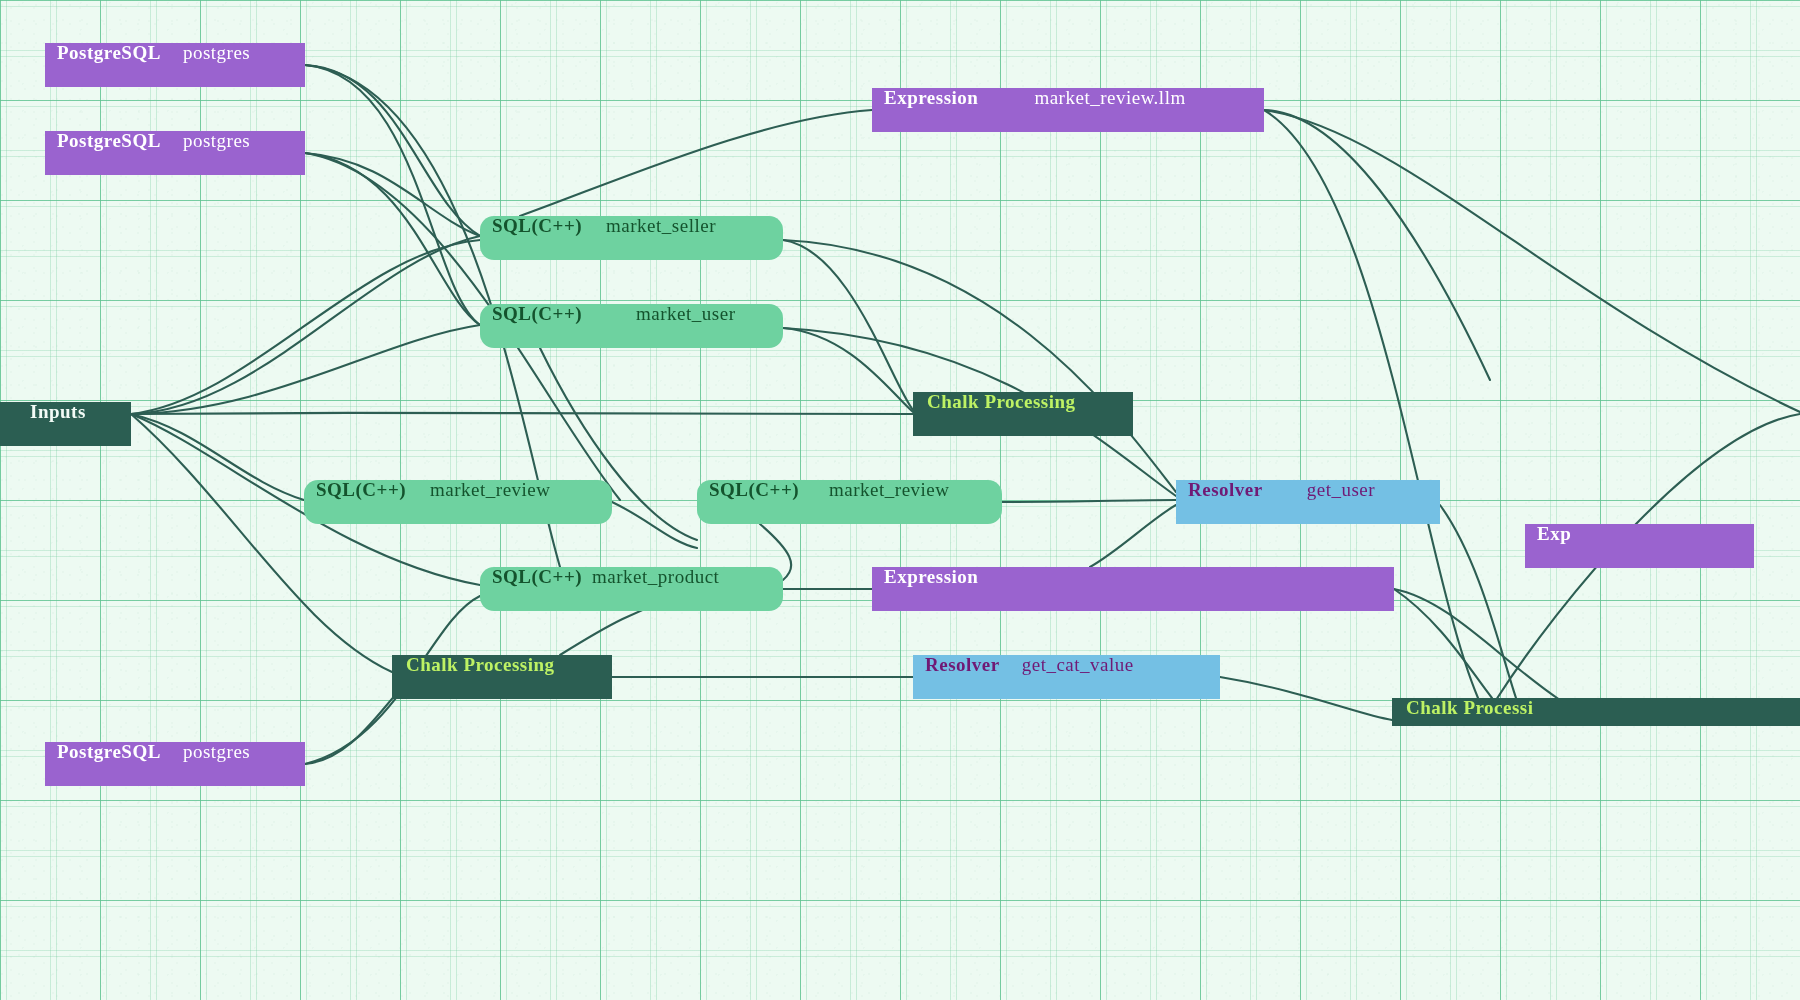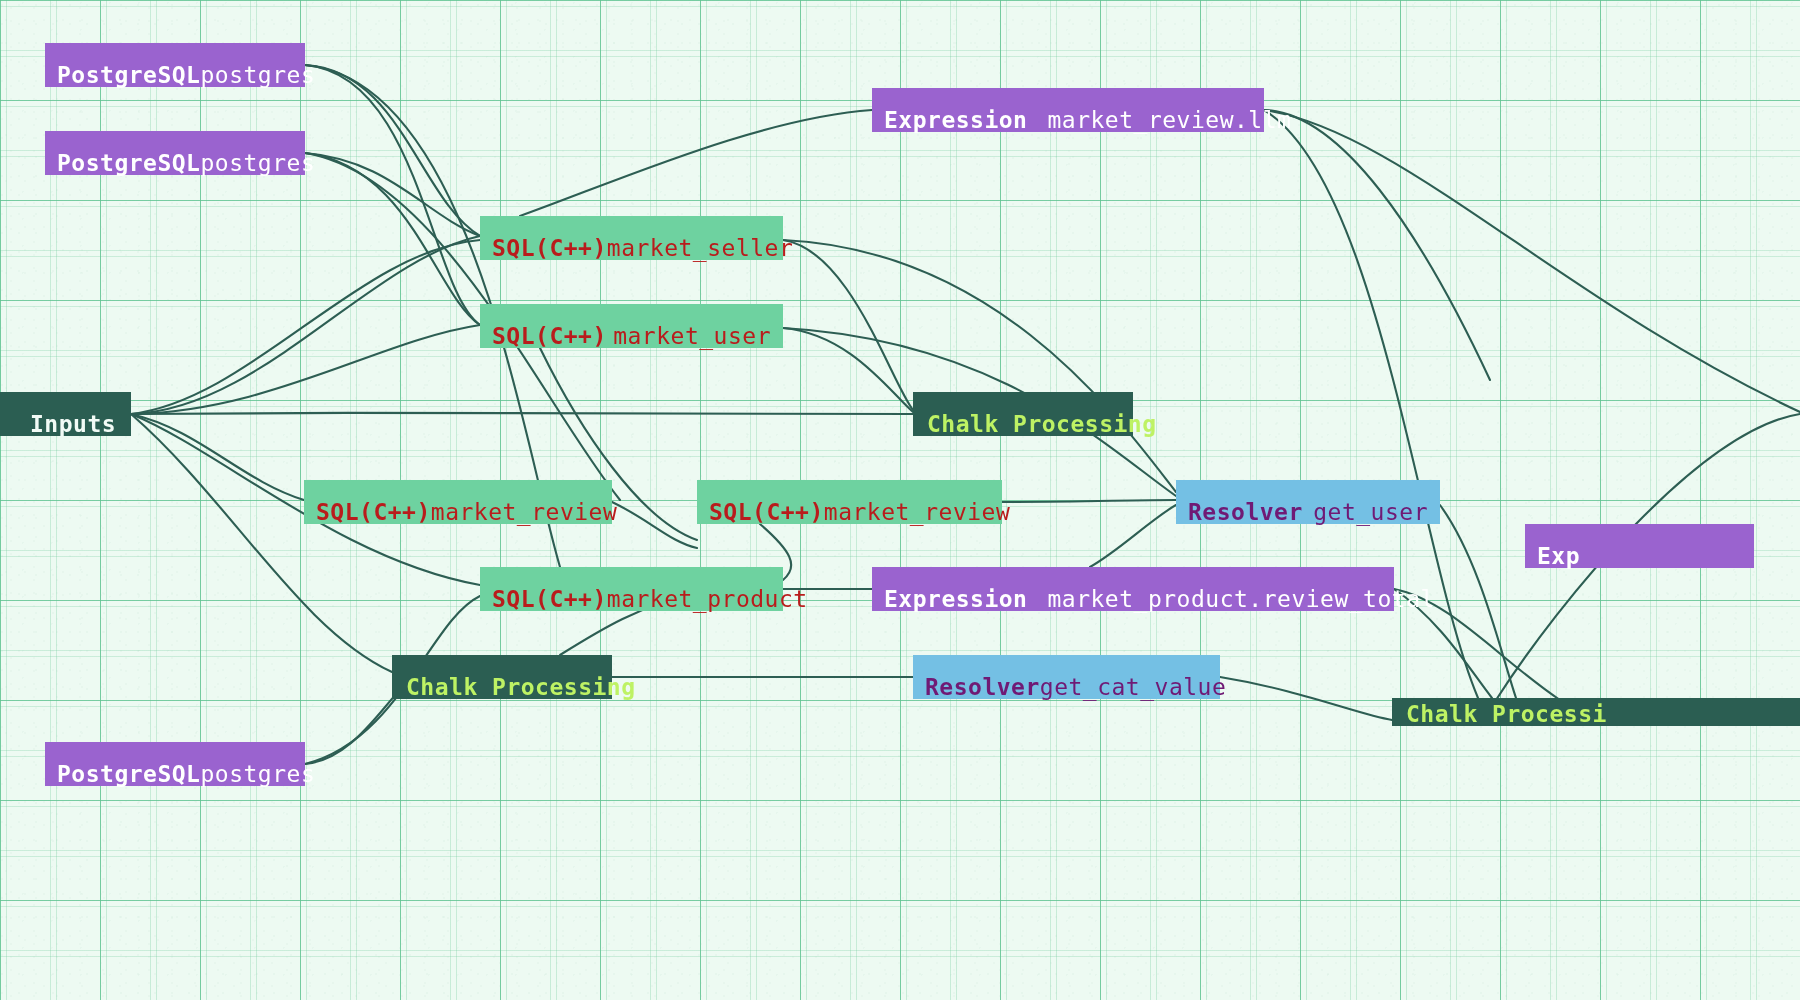--- a/index.html
+++ b/index.html
@@ -69,37 +69,38 @@
   svg.edges path {
     fill: none;
     stroke: #2d5e53;
     stroke-width: 2.1;
     stroke-linecap: round;
   }
 
   .node {
     position: absolute;
     display: flex;
-    align-items: flex-end;
+    align-items: flex-start;
     white-space: nowrap;
-    font-size: 23px;
+    font-size: 19px;
     letter-spacing: 0.5px;
     line-height: 1;
+    font-family: Liberation Serif, serif;
   }
   .node .kind {
     font-weight: bold;
   }
   .node .name {
     font-weight: normal;
   }
   .node .spacer { display: inline-block; }
 
   .n-postgres { background: #9a63cf; color: #ffffff; }
   .n-expression { background: #9a63cf; color: #ffffff; gap: 10px; }
-  .n-sql { background: #6ed2a0; color: #b91c1c; }
+  .n-sql { background: #6ed2a0; color: #14532d; border-radius: 14px; }
   .n-chalk { background: #2b5e52; color: #bef264; }
   .n-resolver { background: #74c0e4; color: #701a75; }
   .n-inputs { background: #2b5e52; color: #f2fbf6; }
 </style>
 </head>
 <body>
 
 <div id="canvas">
   <div class="grid-minor"></div>
   <div class="grid-major"></div>
@@ -161,21 +162,21 @@
       <div class="node n-sql" style="left: 480px; top: 216px; width: 303px; height: 44px; padding-left: 12px; padding-right: 12px;">
         <span class="kind">SQL(C++)</span>
         <span class="spacer" style="width: 24px;"></span>
         <span class="name">market_seller</span>
       </div>
       <div class="node n-sql" style="left: 480px; top: 304px; width: 303px; height: 44px; padding-left: 12px; padding-right: 12px;">
         <span class="kind">SQL(C++)</span>
         <span class="spacer" style="width: 54px;"></span>
         <span class="name">market_user</span>
       </div>
-      <div class="node n-inputs" style="left: 0px; top: 392px; width: 131px; height: 44px; padding-left: 30px; padding-right: 30px;">
+      <div class="node n-inputs" style="left: 0px; top: 402px; width: 131px; height: 44px; padding-left: 30px; padding-right: 30px;">
         <span class="kind">Inputs</span>
       </div>
       <div class="node n-chalk" style="left: 913px; top: 392px; width: 220px; height: 44px; padding-left: 14px; padding-right: 14px;">
         <span class="kind">Chalk Processing</span>
       </div>
       <div class="node n-sql" style="left: 304px; top: 480px; width: 308px; height: 44px; padding-left: 12px; padding-right: 12px;">
         <span class="kind">SQL(C++)</span>
         <span class="spacer" style="width: 24px;"></span>
         <span class="name">market_review</span>
       </div>
@@ -193,21 +194,20 @@
         <span class="kind">Exp</span>
       </div>
       <div class="node n-sql" style="left: 480px; top: 567px; width: 303px; height: 44px; padding-left: 12px; padding-right: 12px;">
         <span class="kind">SQL(C++)</span>
         <span class="spacer" style="width: 10px;"></span>
         <span class="name">market_product</span>
       </div>
       <div class="node n-expression" style="left: 872px; top: 567px; width: 522px; height: 44px; padding-left: 12px; padding-right: 12px;">
         <span class="kind">Expression</span>
         <span class="spacer" style="width: 36px;"></span>
-        <span class="name">market_product.review_total</span>
       </div>
       <div class="node n-chalk" style="left: 392px; top: 655px; width: 220px; height: 44px; padding-left: 14px; padding-right: 14px;">
         <span class="kind">Chalk Processing</span>
       </div>
       <div class="node n-resolver" style="left: 913px; top: 655px; width: 307px; height: 44px; padding-left: 12px; padding-right: 12px;">
         <span class="kind">Resolver</span>
         <span class="spacer" style="width: 22px;"></span>
         <span class="name">get_cat_value</span>
       </div>
       <div class="node n-chalk" style="left: 1392px; top: 698px; width: 408px; height: 28px; padding-left: 14px; padding-right: 14px;">

